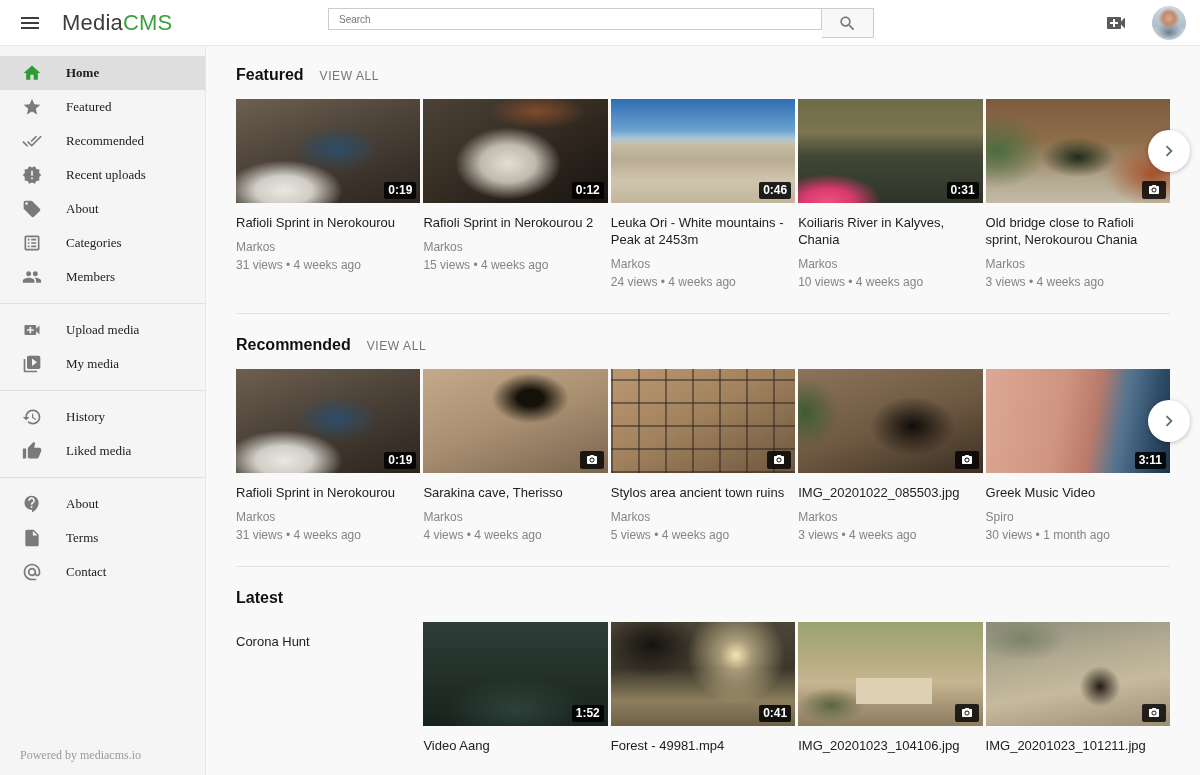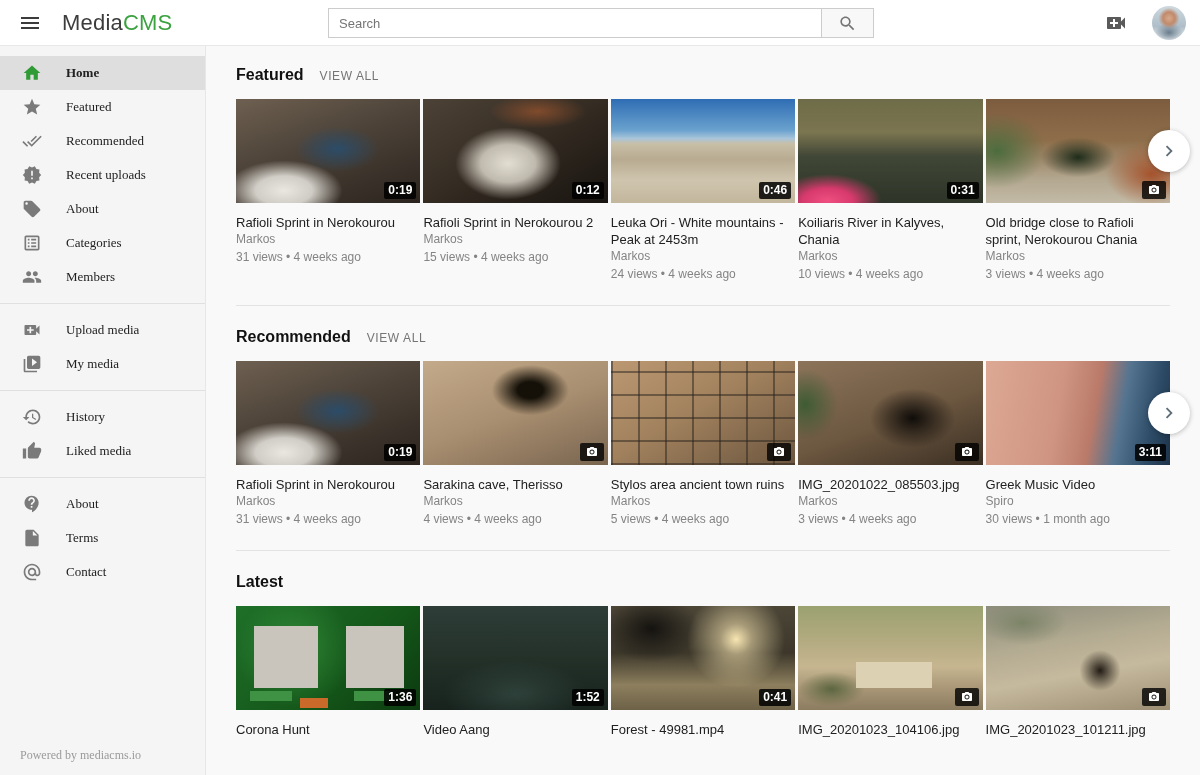--- a/index.html
+++ b/index.html
@@ -8,22 +8,22 @@
 
   
   .header { position:fixed; top:0; left:0; width:1200px; height:46px; background:#fff;
     border-bottom:1px solid #e8e8e8; display:flex; align-items:center; z-index:50; }
   .menu-btn { width:40px; height:40px; margin-left:10px; border:none; background:transparent;
     display:flex; flex-direction:column; justify-content:center; align-items:center; gap:3px; cursor:pointer; }
   .menu-btn span { display:block; width:18px; height:2px; background:#3c3c3c; }
   .brand { margin-left:12px; font-size:22px; letter-spacing:0.2px; text-decoration:none; color:#3c3c3c; }
   .brand .green { color:#3aa23f; }
   .search-wrap { position:absolute; left:328px; top:8px; display:flex; height:30px; }
-  .search-input { width:494px; height:30px; border:1px solid #ccc; background:#fff; padding:0 10px;
-    font-size:13px; color:#212121; outline:none; font-family:"Liberation Sans", sans-serif; }
+  .search-input { width:494px; height:22px; border:1px solid #ccc; background:#fff; padding:0 10px;
+    font-size:10px; color:#212121; outline:none; font-family:"Liberation Sans", sans-serif; }
   .search-input::placeholder { color:#757575; }
   .search-btn { width:52px; height:30px; border:1px solid #ccc; border-left:none; background:#f8f8f8;
     display:flex; align-items:center; justify-content:center; cursor:pointer; }
   .header-right { position:absolute; right:14px; top:0; height:46px; display:flex; align-items:center; gap:24px; }
   .upload-icon-btn { border:none; background:transparent; cursor:pointer; display:flex; align-items:center; }
   .avatar { width:34px; height:34px; border-radius:50%;
     background:
       radial-gradient(circle at 50% 36%, #d8a98b 0%, #c08a6c 22%, rgba(192,138,108,0) 38%),
       radial-gradient(ellipse 58% 40% at 50% 78%, #6a7d8c 0%, rgba(106,125,140,0) 70%),
       linear-gradient(180deg, #cfd9df 0%, #aebec9 60%, #e8edf0 100%);
@@ -51,21 +51,21 @@
   .row-wrap { position:relative; }
   .card-grid { display:grid; grid-template-columns:repeat(5, 1fr); column-gap:3px; }
   .card { cursor:pointer; }
   .thumb { position:relative; width:100%; height:104px; background:#ddd; }
   .duration { position:absolute; right:4px; bottom:4px; background:rgba(0,0,0,0.85); color:#fff;
     font-size:12px; font-weight:bold; line-height:15px; padding:1px 4px; border-radius:2px; }
   .photo-badge { position:absolute; right:4px; bottom:4px; background:rgba(0,0,0,0.8); border-radius:2px;
     width:24px; height:18px; display:flex; align-items:center; justify-content:center; }
   .photo-badge svg { width:12px; height:12px; fill:#fff; }
   .card-title { margin-top:11px; font-size:13px; font-weight:normal; line-height:17px; color:#212121; padding-right:6px; }
-  .card-author { margin-top:1px; font-size:12px; color:#848484; }
+  .card-author { margin-top:9px; font-size:12px; color:#848484; }
   .card-meta { margin-top:4px; font-size:12px; color:#848484; }
   .section-divider { border:none; height:1px; background:#e3e3e3; margin:24px 0 22px 0; }
   .next-btn { position:absolute; top:52px; right:-20px; transform:translateY(-50%);
     width:42px; height:42px; border-radius:50%; border:none; background:#fff;
     box-shadow:0 1px 5px rgba(0,0,0,0.25); display:flex; align-items:center; justify-content:center; cursor:pointer; }
   .next-btn svg { width:22px; height:22px; fill:#5e6e78; }
 
   
   .t-cave-waterfall { background:
     radial-gradient(ellipse 55% 50% at 26% 88%, #e9e7e0 0%, rgba(233,231,224,0.85) 28%, rgba(233,231,224,0) 58%),
@@ -401,23 +401,20 @@
     <hr class="section-divider">
   </section>
 
   <section>
     <div class="section-head">
       <h2 class="section-title">Latest</h2>
     </div>
     <div class="row-wrap">
       <div class="card-grid">
         <article class="card">
-          <div class="thumb t-corona-hunt">
-            <span class="duration">1:36</span>
-          </div>
           <h3 class="card-title">Corona Hunt</h3>
 
         </article>
         <article class="card">
           <div class="thumb t-avatar-aang">
             <span class="duration">1:52</span>
           </div>
           <h3 class="card-title">Video Aang</h3>
 
         </article>

